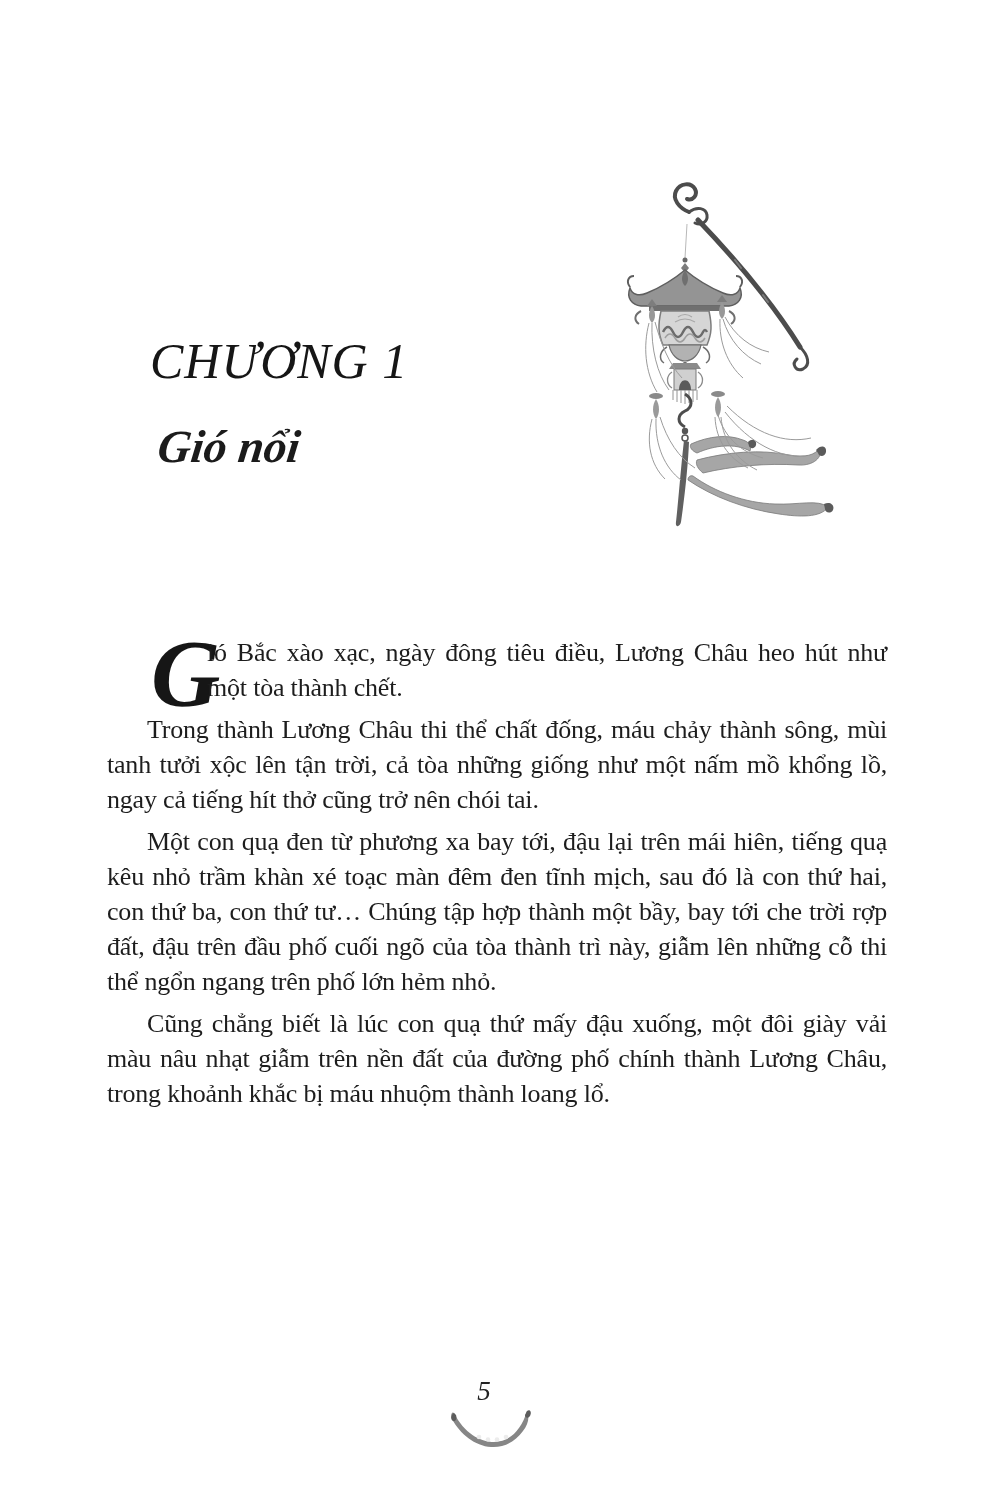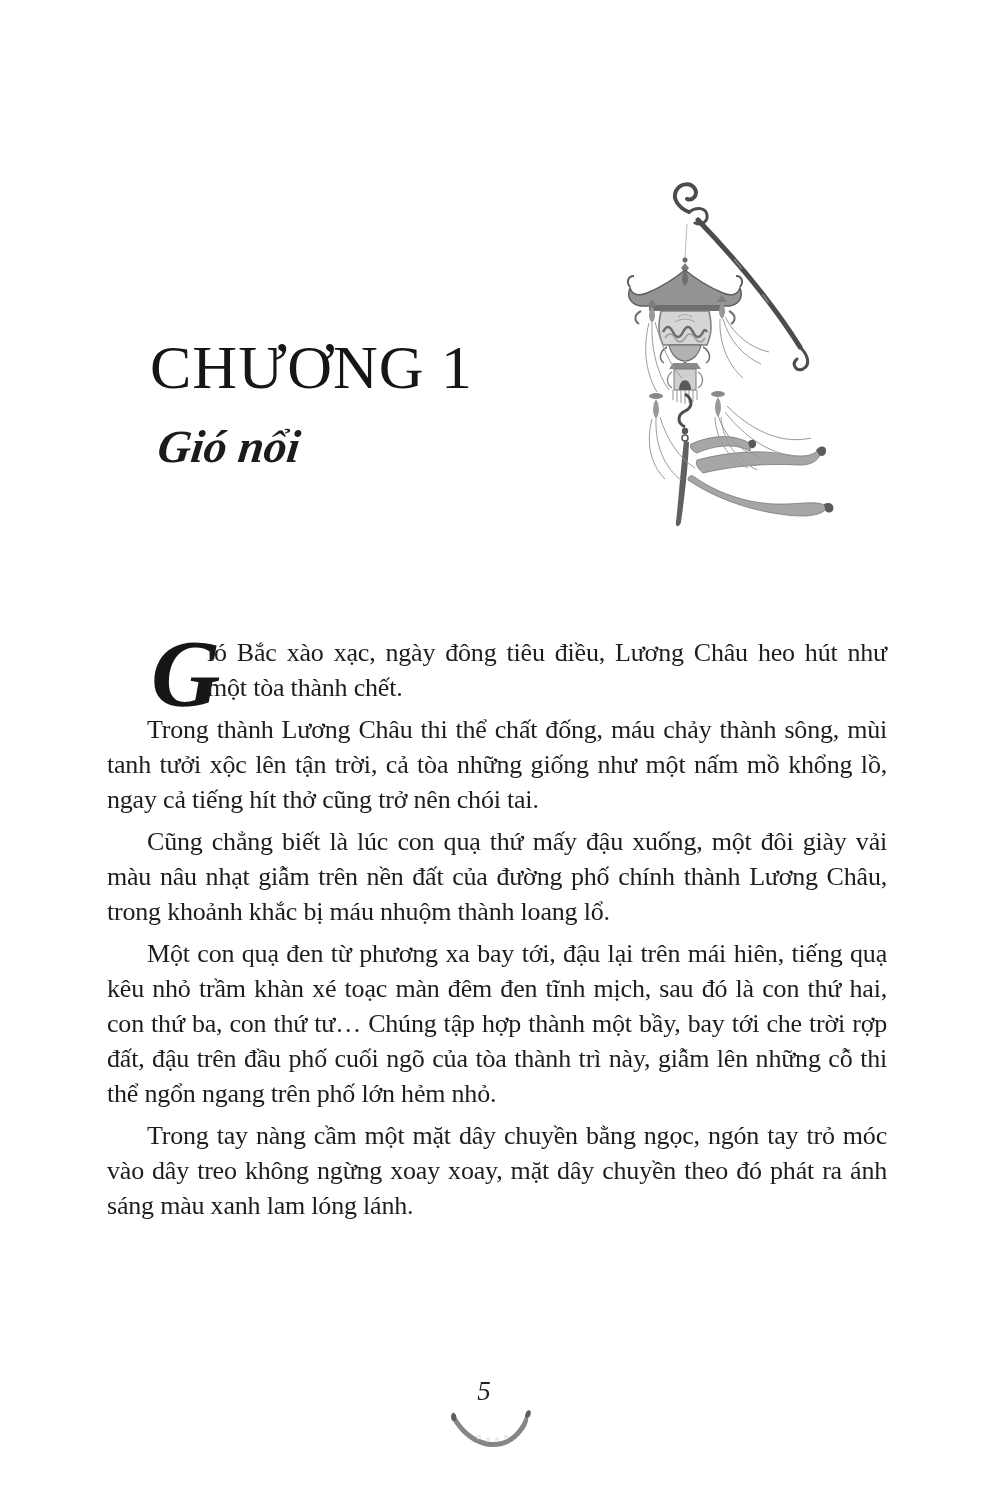--- a/index.html
+++ b/index.html
@@ -2,21 +2,21 @@
 <html><head>
 <meta charset="utf-8">
 <style>
   html,body{margin:0;padding:0;}
   body{
     width:994px;height:1500px;background:#ffffff;position:relative;
     font-family:"Liberation Serif", serif;color:#1d1d1d;overflow:hidden;
   }
   .chapter-title{
     position:absolute;left:150px;top:336px;
-    font-size:62px;line-height:1;color:#161616;
+    font-style:italic;font-size:50px;line-height:1;color:#161616;
     letter-spacing:1px;white-space:nowrap;
   }
   .chapter-subtitle{
     position:absolute;left:158px;top:424px;
     font-style:italic;font-weight:bold;font-size:46px;line-height:1;
     color:#1b1b1b;transform:skewX(-7deg);white-space:nowrap;
   }
   .illustration{position:absolute;left:585px;top:172px;}
   .body-text{
     position:absolute;left:107px;top:635px;width:780px;
@@ -117,23 +117,22 @@
     <path d="M133,243 C140,266 156,280 178,286"></path>
     <path d="M136,245 C138,270 152,288 172,298"></path>
     <path d="M140,240 C165,272 195,286 220,284"></path>
     <path d="M142,234 C170,262 200,272 226,266"></path>
   </g>
 </svg>
 
 <div class="body-text">
   <p class="dropcap-para"><span class="drop-cap">G</span><span>ió Bắc xào xạc, ngày đông tiêu điều, Lương Châu heo hút như một tòa thành chết.</span></p>
   <p>Trong thành Lương Châu thi thể chất đống, máu chảy thành sông, mùi tanh tưởi xộc lên tận trời, cả tòa những giống như một nấm mồ khổng lồ, ngay cả tiếng hít thở cũng trở nên chói tai.</p>
+  <p>Một con quạ đen từ phương xa bay tới, đậu lại trên mái hiên, tiếng quạ kêu nhỏ trầm khàn xé toạc màn đêm đen tĩnh mịch, sau đó là con thứ hai, con thứ ba, con thứ tư… Chúng tập hợp thành một bầy, bay tới che trời rợp đất, đậu trên đầu phố cuối ngõ của tòa thành trì này, giẫm lên những cỗ thi thể ngổn ngang trên phố lớn hẻm nhỏ.</p>
   <p>Cũng chẳng biết là lúc con quạ thứ mấy đậu xuống, một đôi giày vải màu nâu nhạt giẫm trên nền đất của đường phố chính thành Lương Châu, trong khoảnh khắc bị máu nhuộm thành loang lổ.</p>
-  <p>Một con quạ đen từ phương xa bay tới, đậu lại trên mái hiên, tiếng quạ kêu nhỏ trầm khàn xé toạc màn đêm đen tĩnh mịch, sau đó là con thứ hai, con thứ ba, con thứ tư… Chúng tập hợp thành một bầy, bay tới che trời rợp đất, đậu trên đầu phố cuối ngõ của tòa thành trì này, giẫm lên những cỗ thi thể ngổn ngang trên phố lớn hẻm nhỏ.</p>
-  <p>Trong tay nàng cầm một mặt dây chuyền bằng ngọc, ngón tay trỏ móc vào dây treo không ngừng xoay xoay, mặt dây chuyền theo đó phát ra ánh sáng màu xanh lam lóng lánh.</p>
 </div>
 
 <div class="page-number">5</div>
 <svg class="footer-ornament" width="84" height="42" viewBox="0 0 84 42" aria-hidden="true">
   <path d="M6,7 C16,27 32,36 46,36 C61,36 73,25 79,5 C82,11 80,19 75,25 C67,36 55,42 43,41 C27,40 12,28 4,13 C2,9 4,5 6,7 Z" fill="#868686"></path>
   <path d="M6,7 C3,9 2,13 5,15 C8,16 9,12 8,9 Z" fill="#5c5c5c"></path>
   <path d="M79,5 C82,3 84,6 82,10 C80,13 77,12 77,9 Z" fill="#5c5c5c"></path>
   <circle cx="31" cy="31" r="2.3" fill="#ececec"></circle>
   <circle cx="40" cy="33.5" r="2.3" fill="#ececec"></circle>
   <circle cx="49" cy="33.5" r="2.3" fill="#ececec"></circle>

